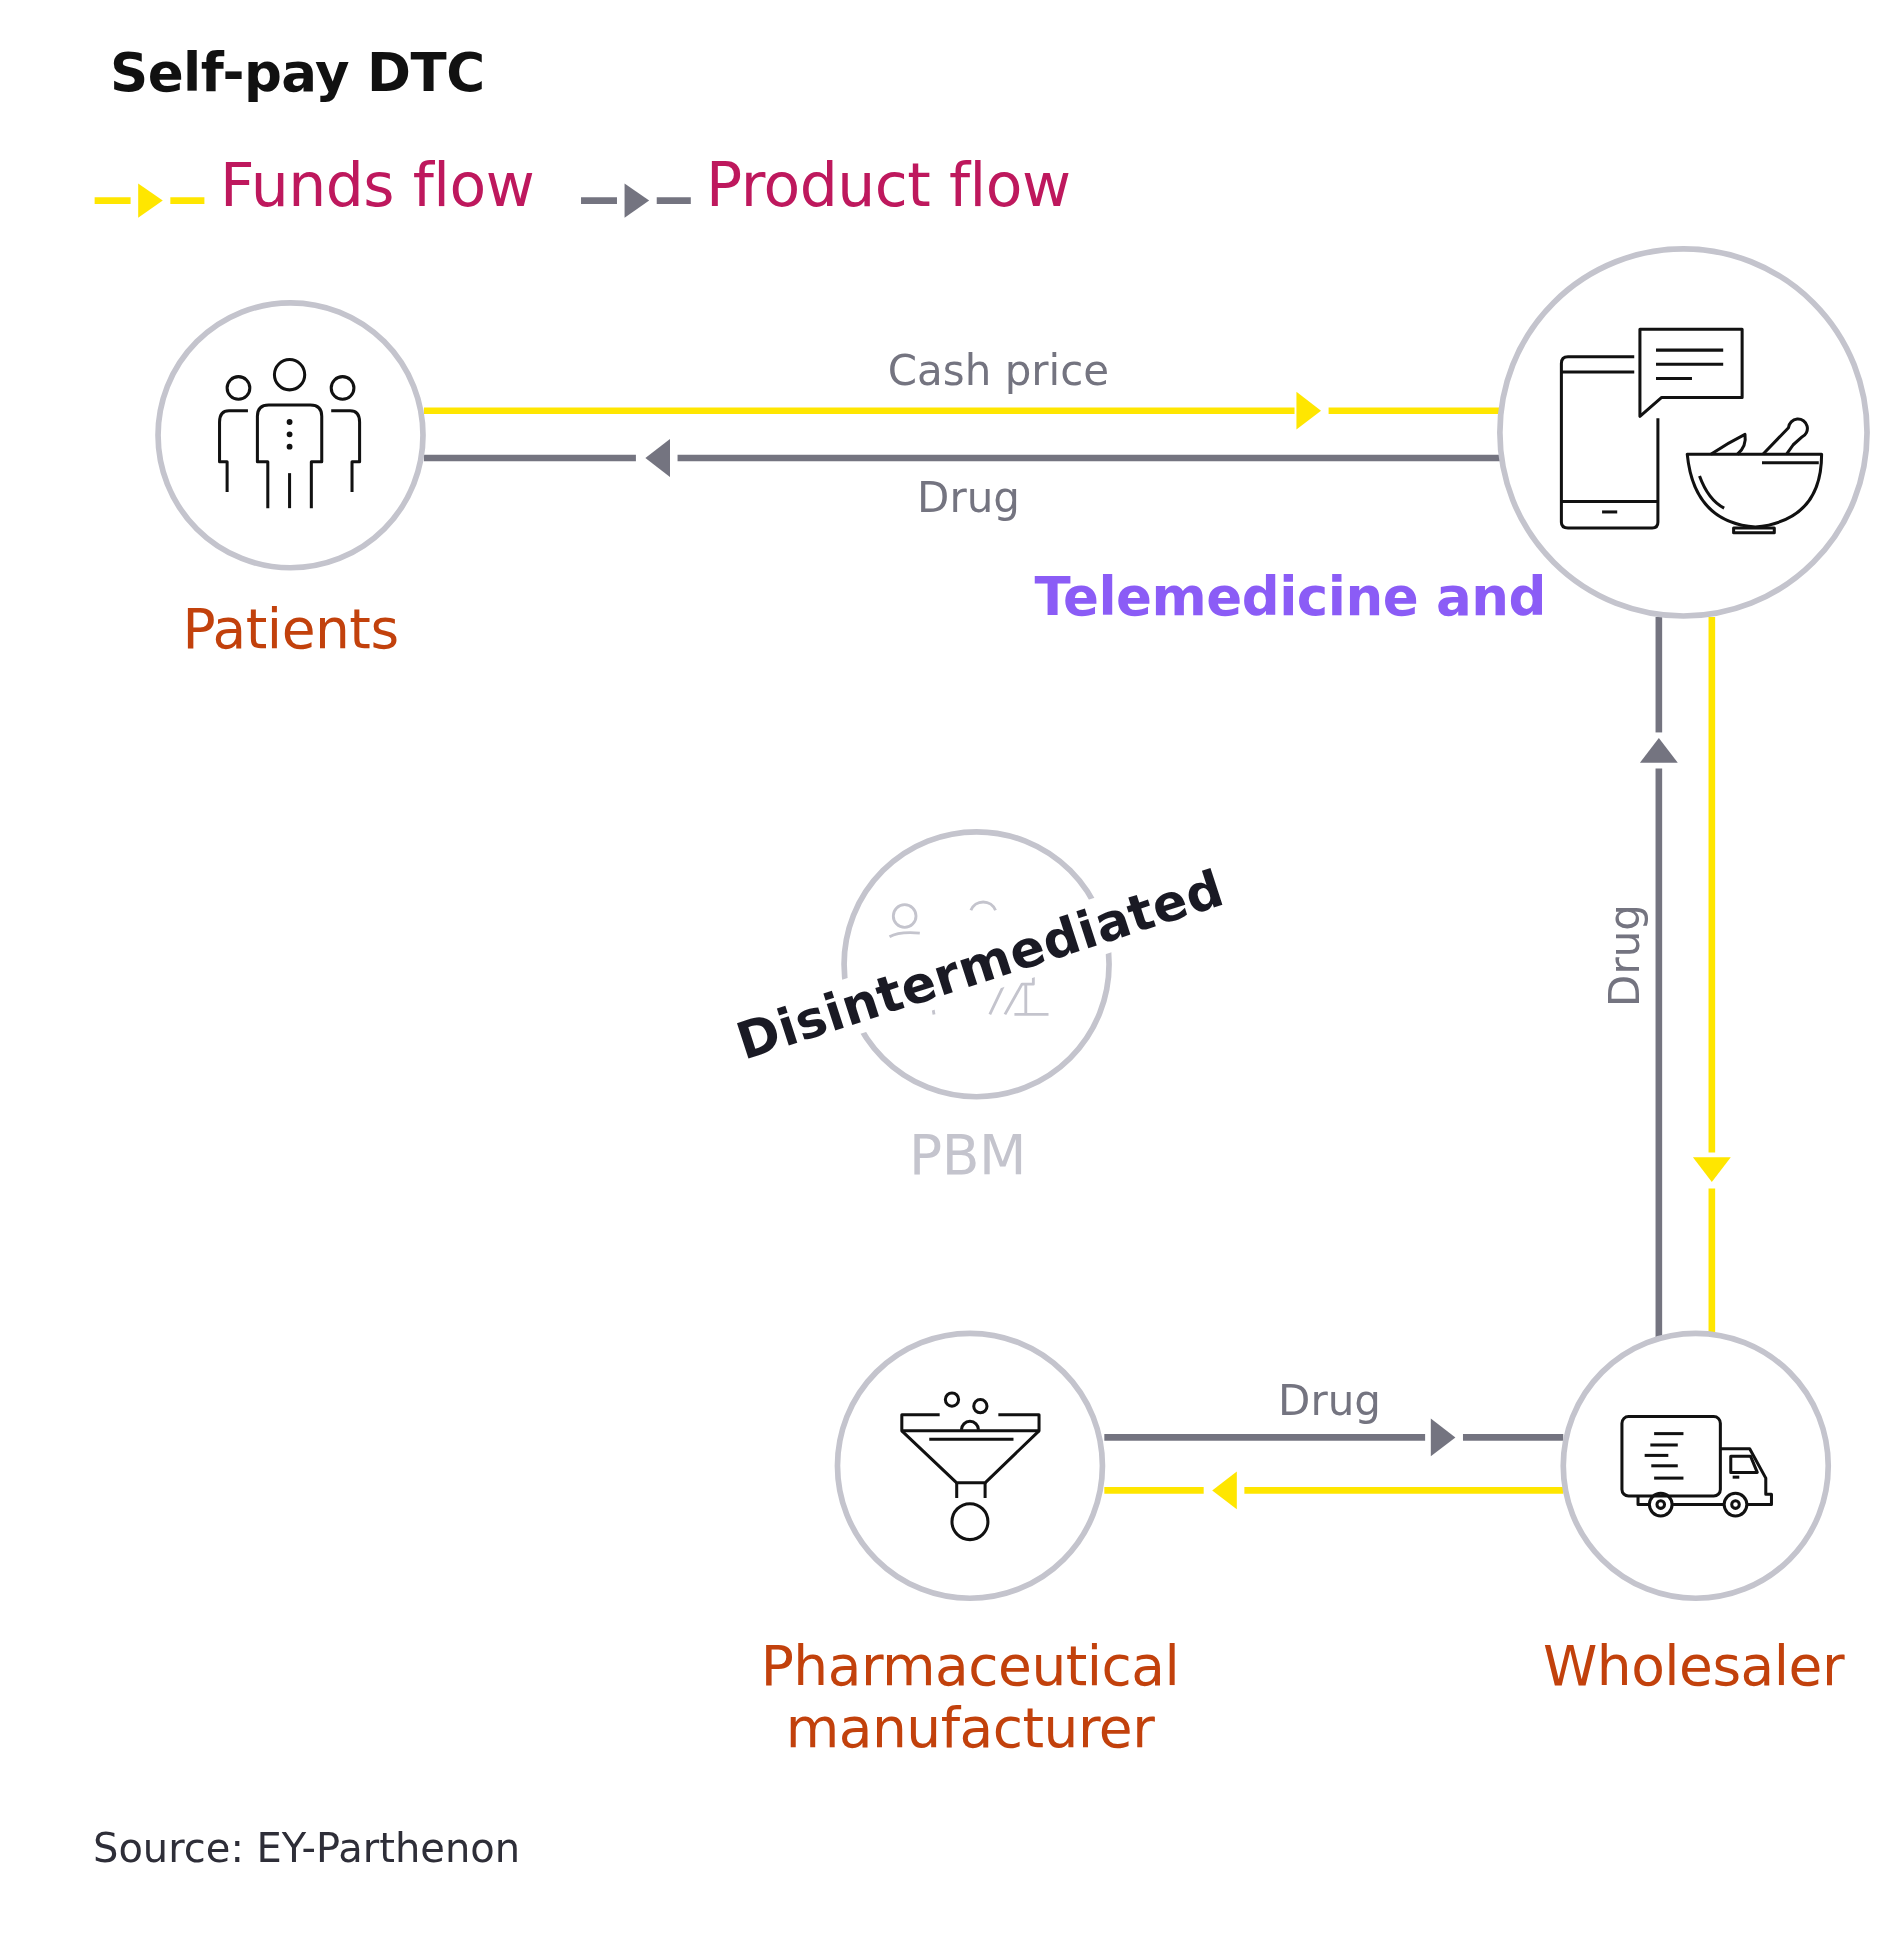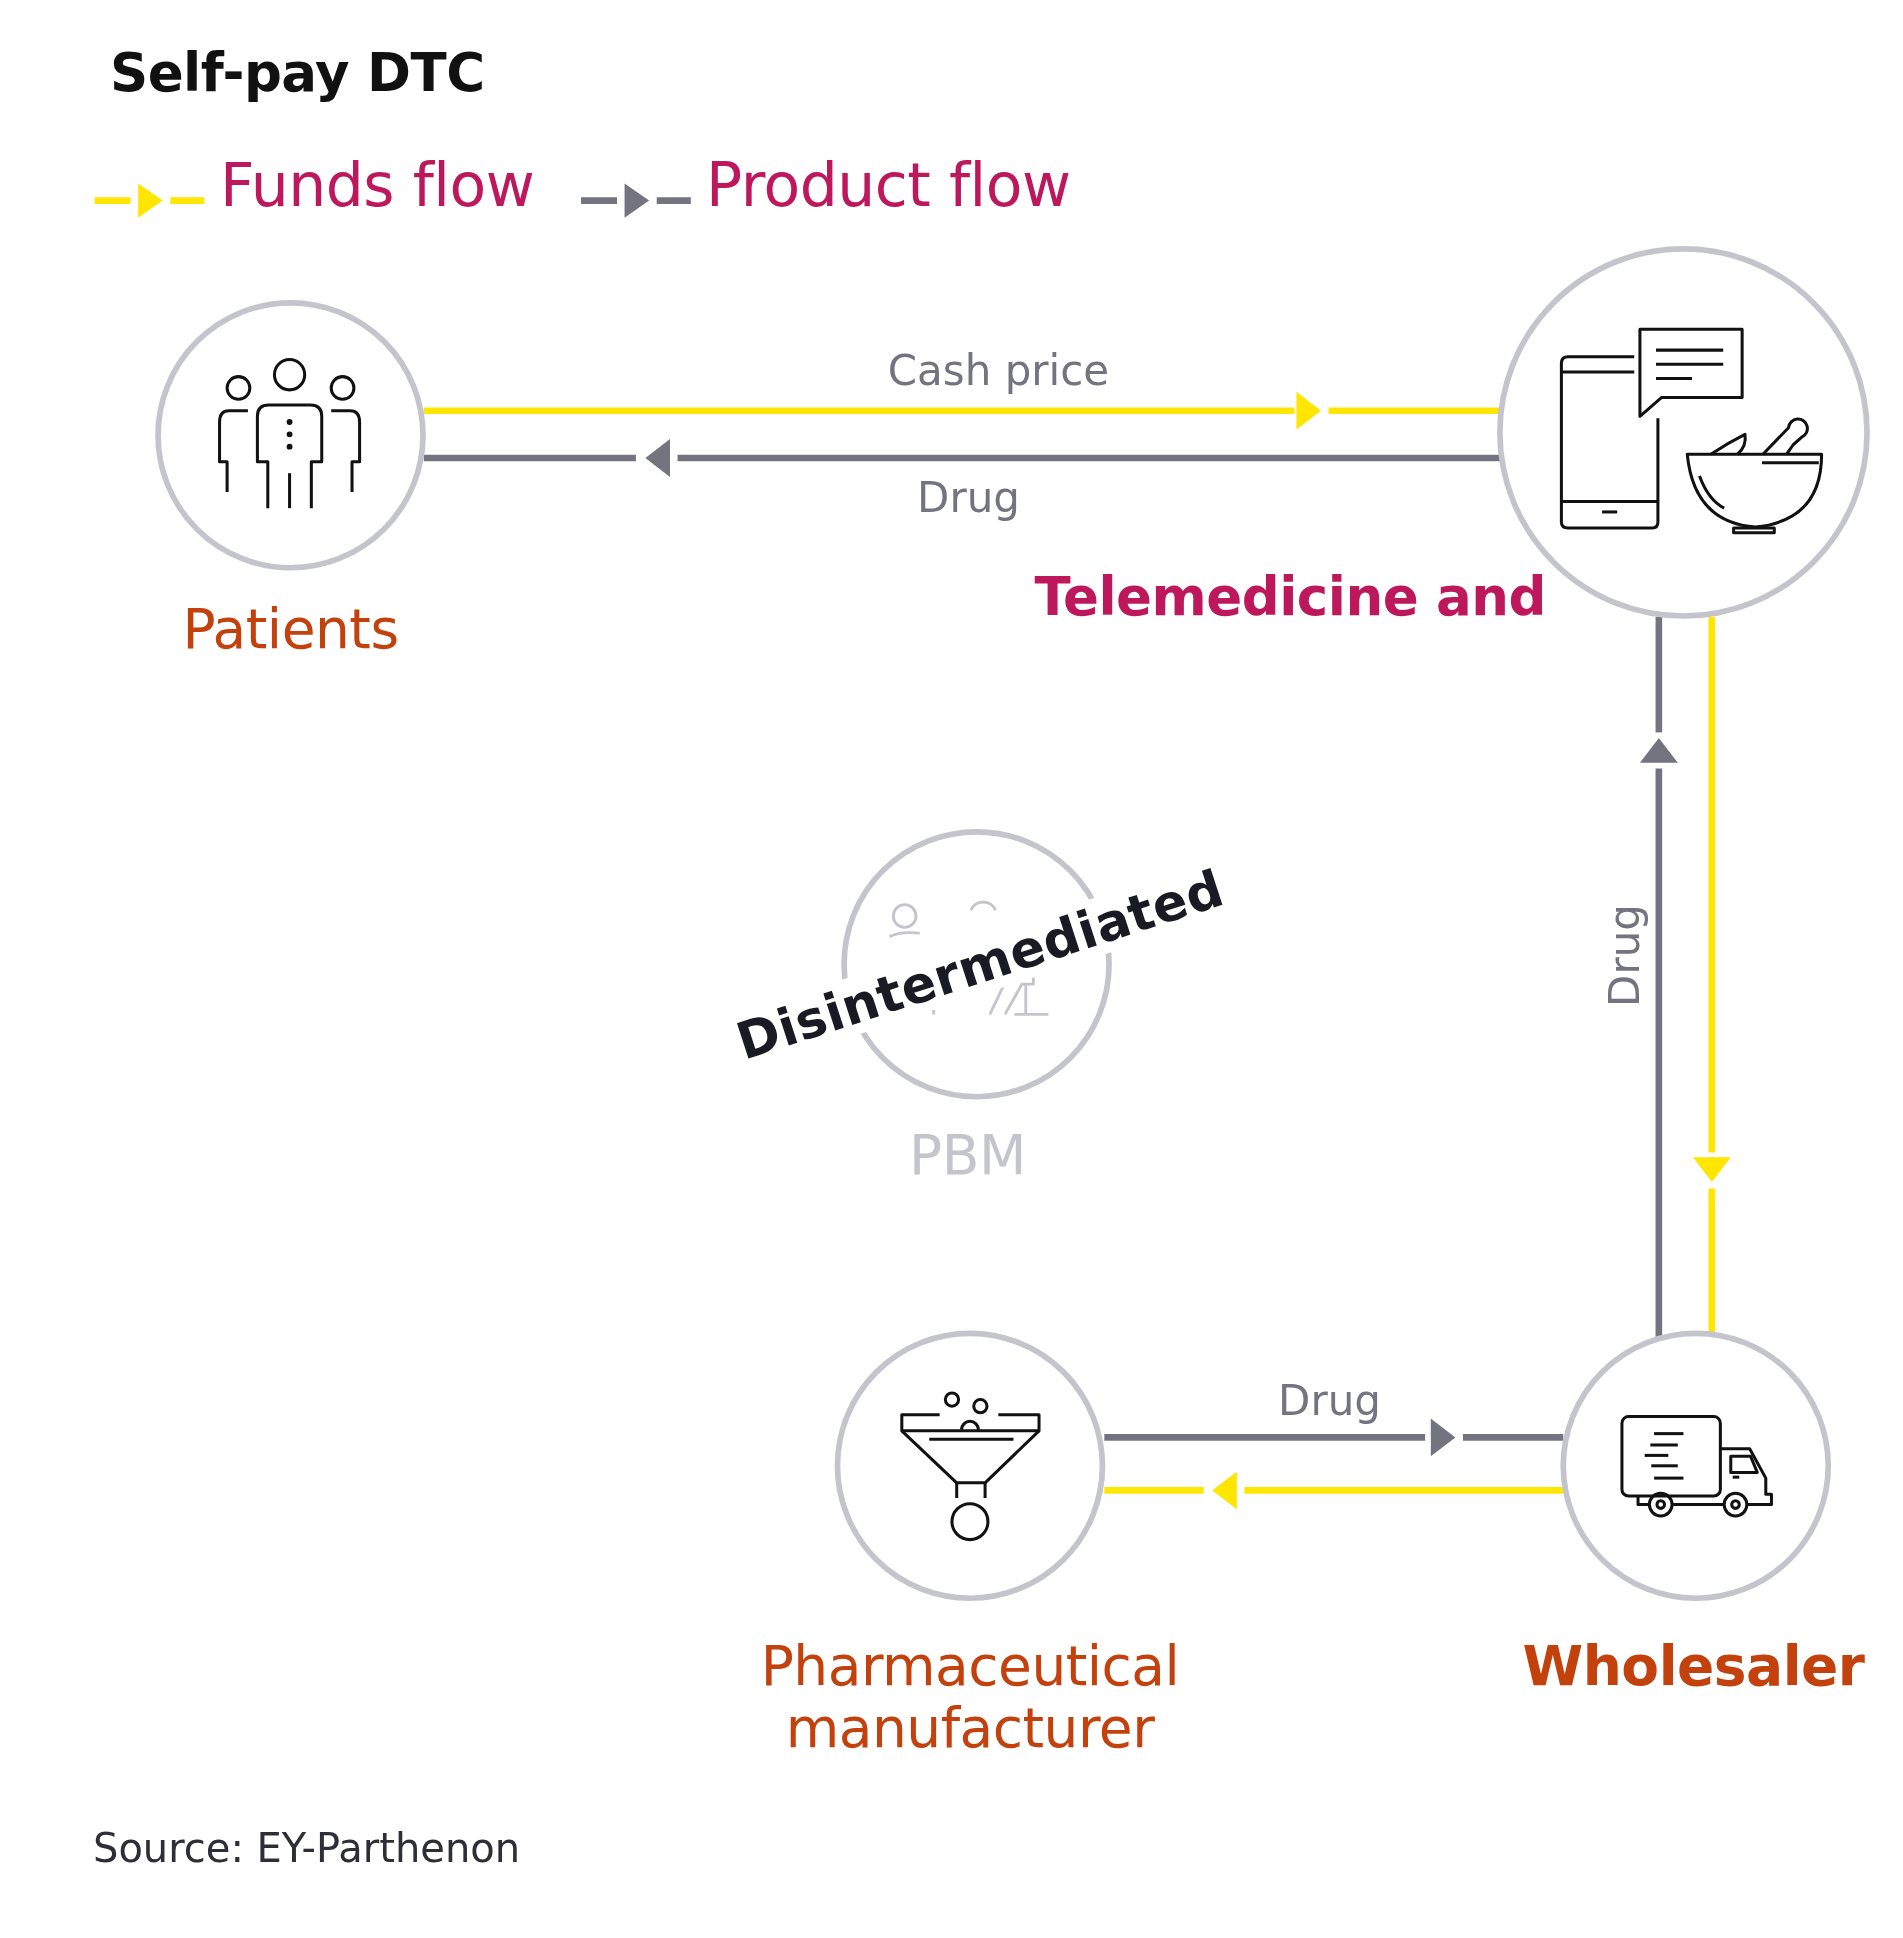--- a/index.html
+++ b/index.html
@@ -3,21 +3,21 @@
 <meta charset="utf-8">
 <style>
   html, body { margin:0; padding:0; background:#ffffff; }
   body { width:1903px; height:1938px; position:relative; overflow:hidden;
          font-family:"DejaVu Sans", "Liberation Sans", sans-serif; color:#2e2e38; }
   .abs { position:absolute; }
   #title { left:110px; top:42px; font-size:53px; font-weight:bold; color:#111; letter-spacing:-0.5px; }
   .legend-text { font-size:60px; color:#be185d; top:150px; letter-spacing:-0.5px; }
   .node-label { font-size:55px; color:#c2410c; text-align:center; line-height:62px; letter-spacing:-0.5px; }
   .flow-label { font-size:42px; color:#747480; text-align:center; }
-  #tele-label { font-weight:bold; color:#be185d; text-align:right; line-height:62px; font-size:53px; letter-spacing:-0.5px; }
+  #tele-label { font-weight:bold; color:#8b5cf6; text-align:right; line-height:62px; font-size:53px; letter-spacing:-0.5px; }
   #pbm-label { color:#c4c4cd; }
   #disinter { font-size:51px; font-weight:bold; color:#1a1a24; white-space:nowrap;
               transform:translate(-50%,-50%) rotate(-18deg); left:980px; top:965px;
               background:#ffffff; padding:0 5.7px; line-height:57px; letter-spacing:0.5px; }
   #source { left:93px; top:1825px; font-size:40px; color:#2e2e38; }
   svg#diagram { position:absolute; left:0; top:0; }
 </style>
 </head>
 <body>
 
@@ -169,16 +169,16 @@
 <div class="abs node-label" style="left:101px; top:598px; width:379px;">Patients</div>
 <div class="abs" id="tele-label" style="left:946px; top:566px; width:600px;">
   <div>Telemedicine and</div>
 </div>
 <div class="abs node-label" id="pbm-label" style="left:778px; top:1124px; width:379px;">PBM</div>
 <div class="abs" id="disinter">Disintermediated</div>
 <div class="abs node-label" style="left:686px; top:1635px; width:568px;">
   <div>Pharmaceutical</div>
   <div>manufacturer</div>
 </div>
-<div class="abs node-label" style="left:1495px; top:1635px; width:397px;font-weight:bold;">Wholesaler</div>
+<div class="abs node-label" style="left:1495px; top:1635px; width:397px;">Wholesaler</div>
 
 <div id="source" class="abs">Source: EY-Parthenon</div>
 
 
 </body></html>

